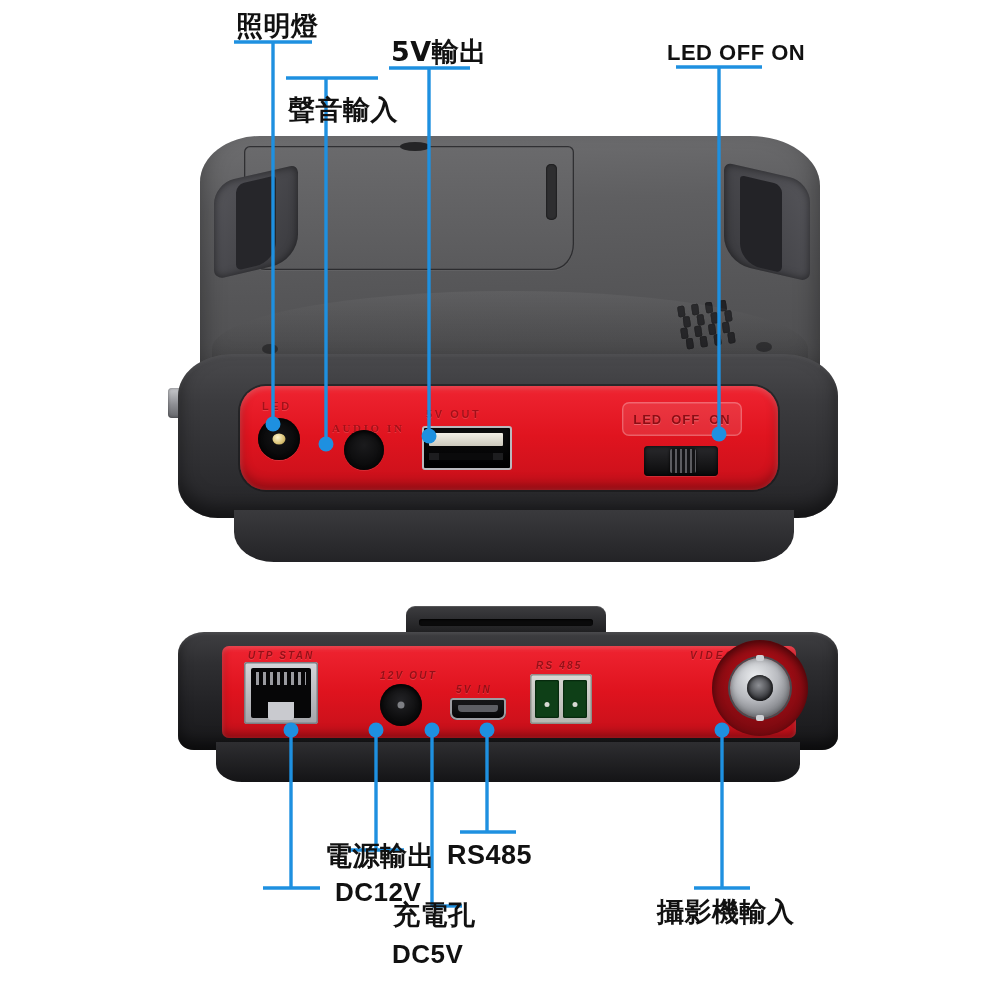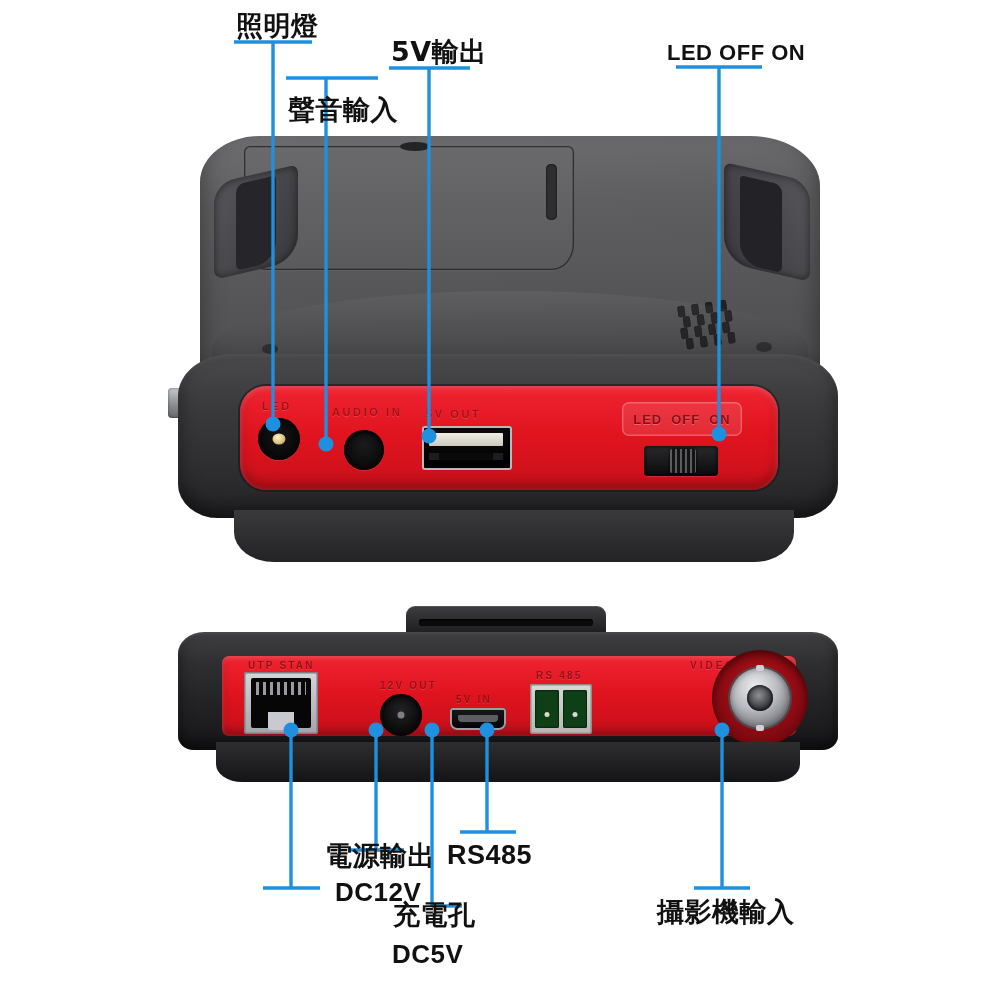--- a/index.html
+++ b/index.html
@@ -194,24 +194,25 @@
     content:"";position:absolute;left:13px;top:13px;width:174px;height:7px;
     background:#0a0a0b;border-radius:3px;box-shadow:inset 0 1px 2px #000;
   }
   .bot-body{
     position:absolute;left:0;top:20px;width:660px;height:118px;
     background:linear-gradient(180deg,#3f3f42 0%,#2f2f32 26%,#222225 62%,#171719 100%);
     border-radius:26px 26px 16px 16px/22px 22px 14px 14px;
     box-shadow:inset 0 2px 3px rgba(255,255,255,.09), inset 0 -8px 14px rgba(0,0,0,.55);
   }
   .bot-red{
-    position:absolute;left:44px;top:24px;width:574px;height:80px;
+    position:absolute;left:44px;top:14px;width:574px;height:92px;
     background:linear-gradient(180deg,#ef2431 0%,#df131e 50%,#c5101a 100%);
     border-radius:7px;
     box-shadow:inset 0 2px 5px rgba(255,255,255,.2), inset 0 -5px 10px rgba(0,0,0,.3);
+    font-style:italic;
   }
   .bot-foot{
     position:absolute;left:38px;top:130px;width:584px;height:40px;
     background:linear-gradient(180deg,#2e2e31,#141416);
     border-radius:0 0 26px 26px/0 0 18px 18px;
   }
   .b-label{
     position:absolute;color:#8e0f16;font-size:10px;font-weight:700;letter-spacing:2.2px;
     font-family:"Liberation Sans",sans-serif;
     text-shadow:0 1px 0 rgba(255,255,255,.15);opacity:.92;
@@ -319,21 +320,21 @@
       <div class="screw" style="left:62px;top:208px;"></div>
       <div class="screw" style="left:556px;top:206px;"></div>
     </div>
 
     <div class="front-bezel">
       <div class="red-panel">
 
         <div class="p-label" style="left:22px;top:14px;">LED</div>
         <div class="led-jack" style="left:18px;top:32px;"></div>
 
-        <div class="p-label" style="left:92px;top:20px;">AUDIO IN</div>
+        <div class="p-label" style="left:92px;top:36px;font-family:Liberation Serif, serif;">AUDIO IN</div>
         <div class="audio-jack" style="left:104px;top:44px;"></div>
 
         <div class="p-label" style="left:186px;top:22px;">5V  OUT</div>
         <div class="usb-port" style="left:182px;top:40px;"></div>
 
         <div class="sw-sticker" style="left:382px;top:16px;">
           <span>LED</span>
           <span>OFF</span>
           <span>ON</span>
         </div>

